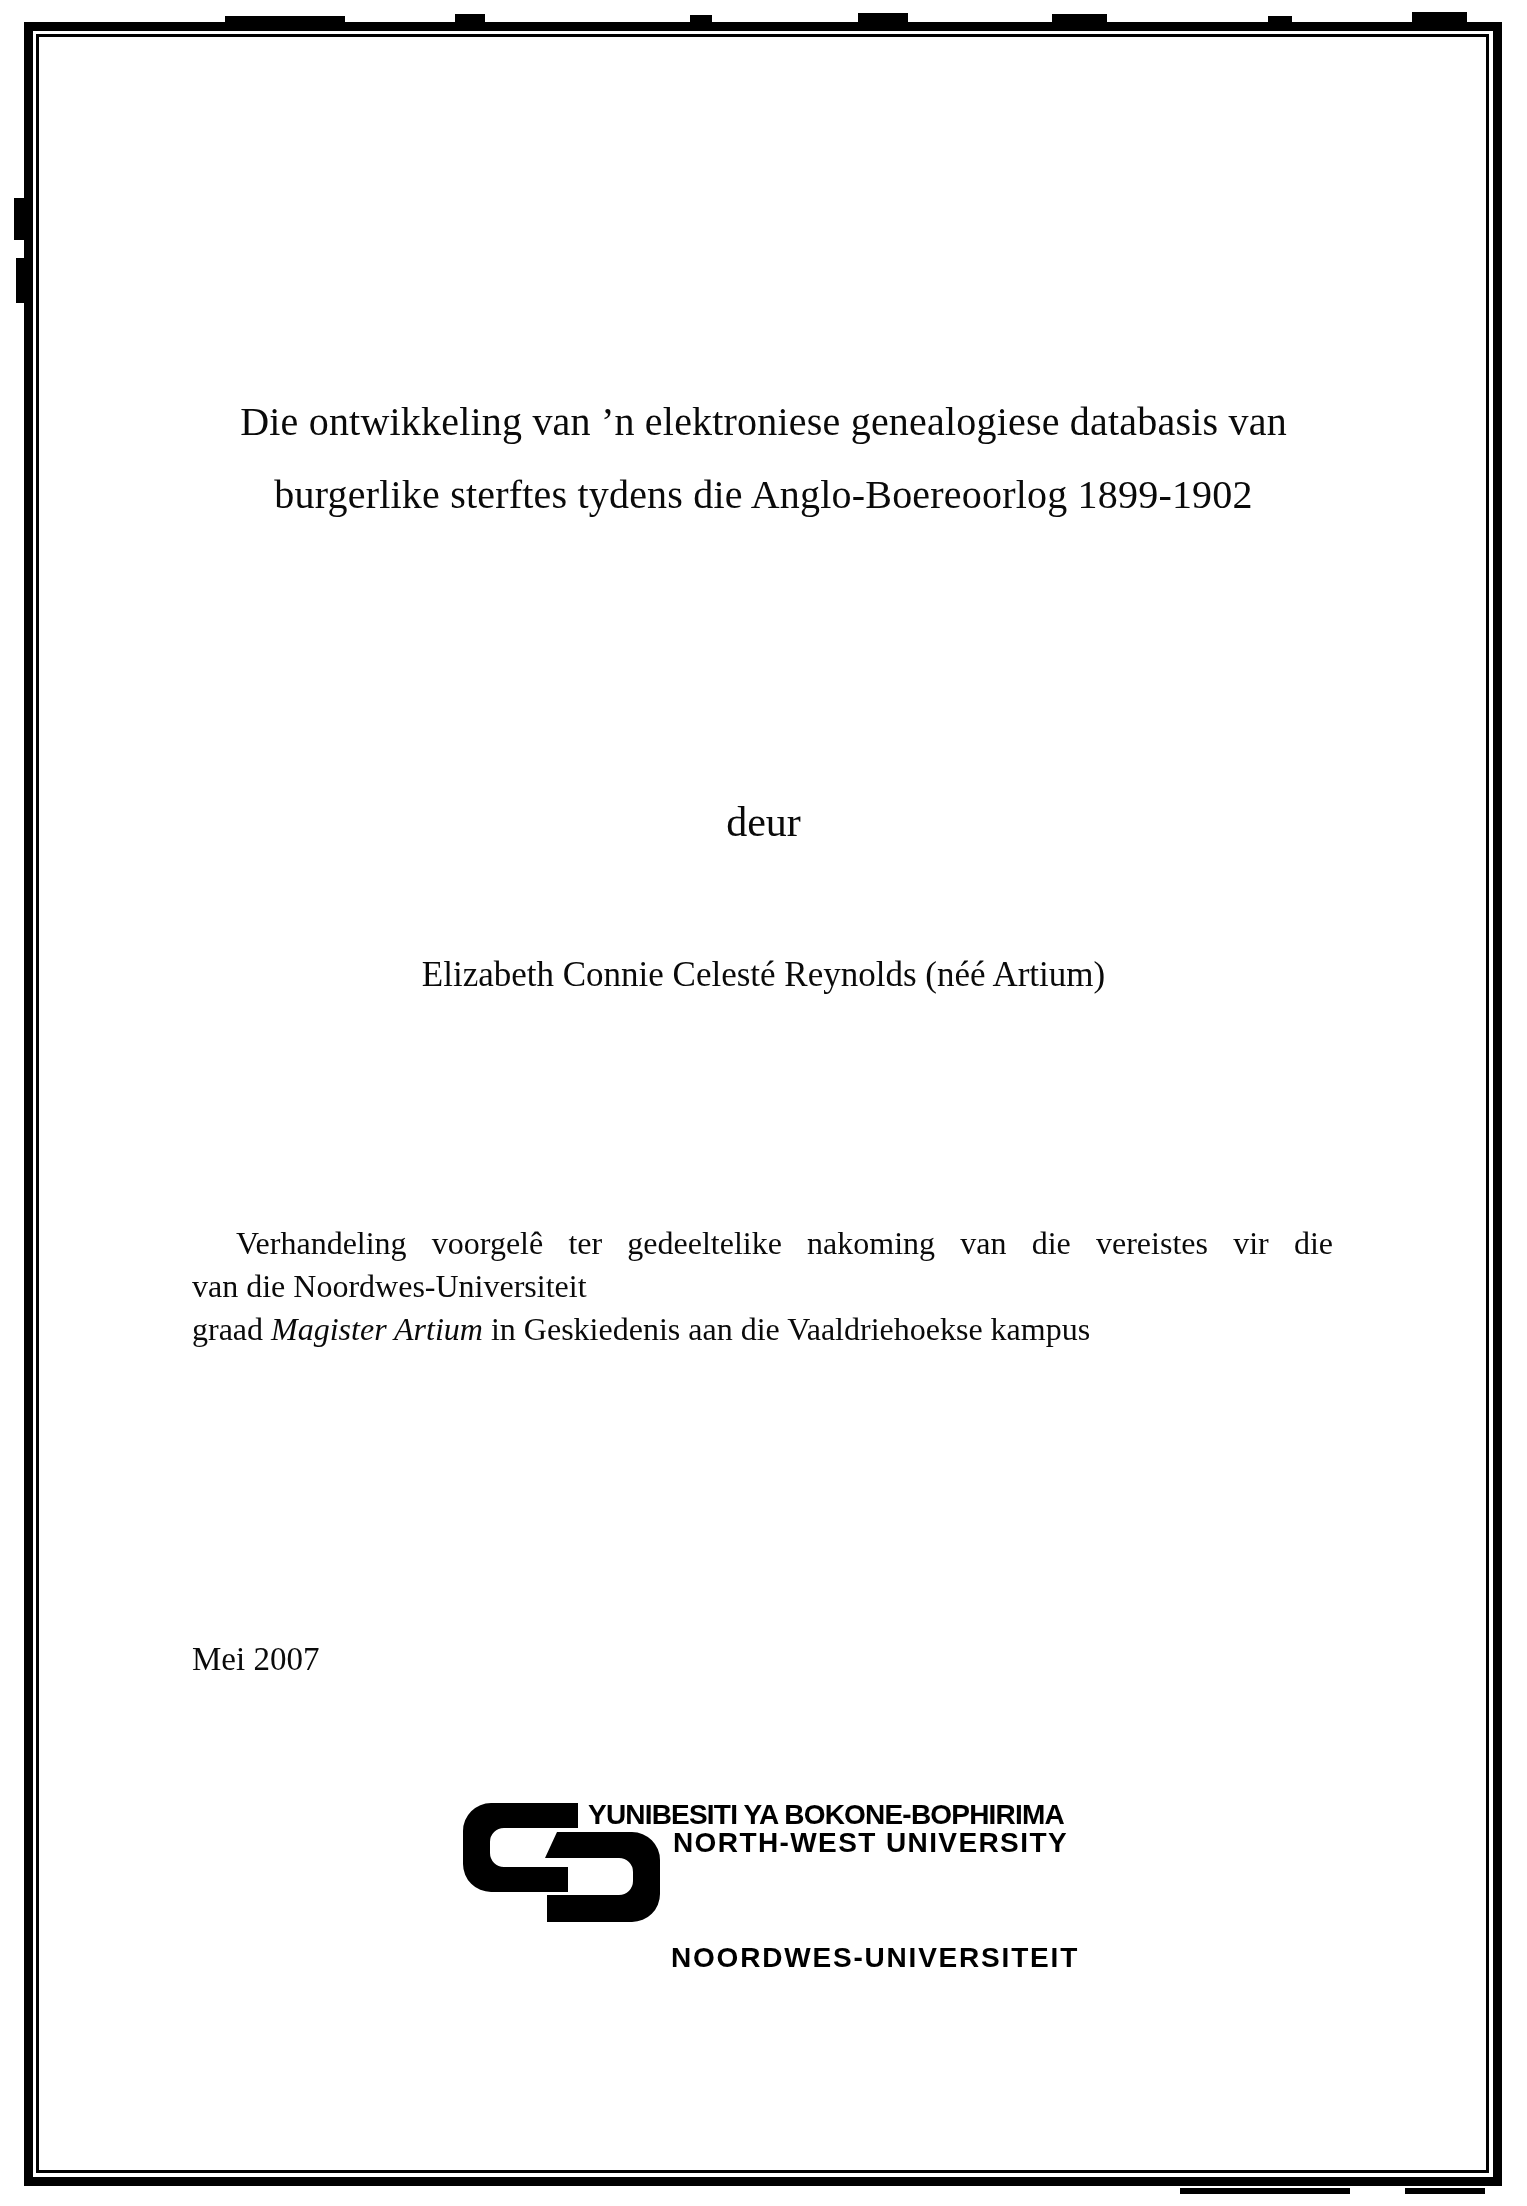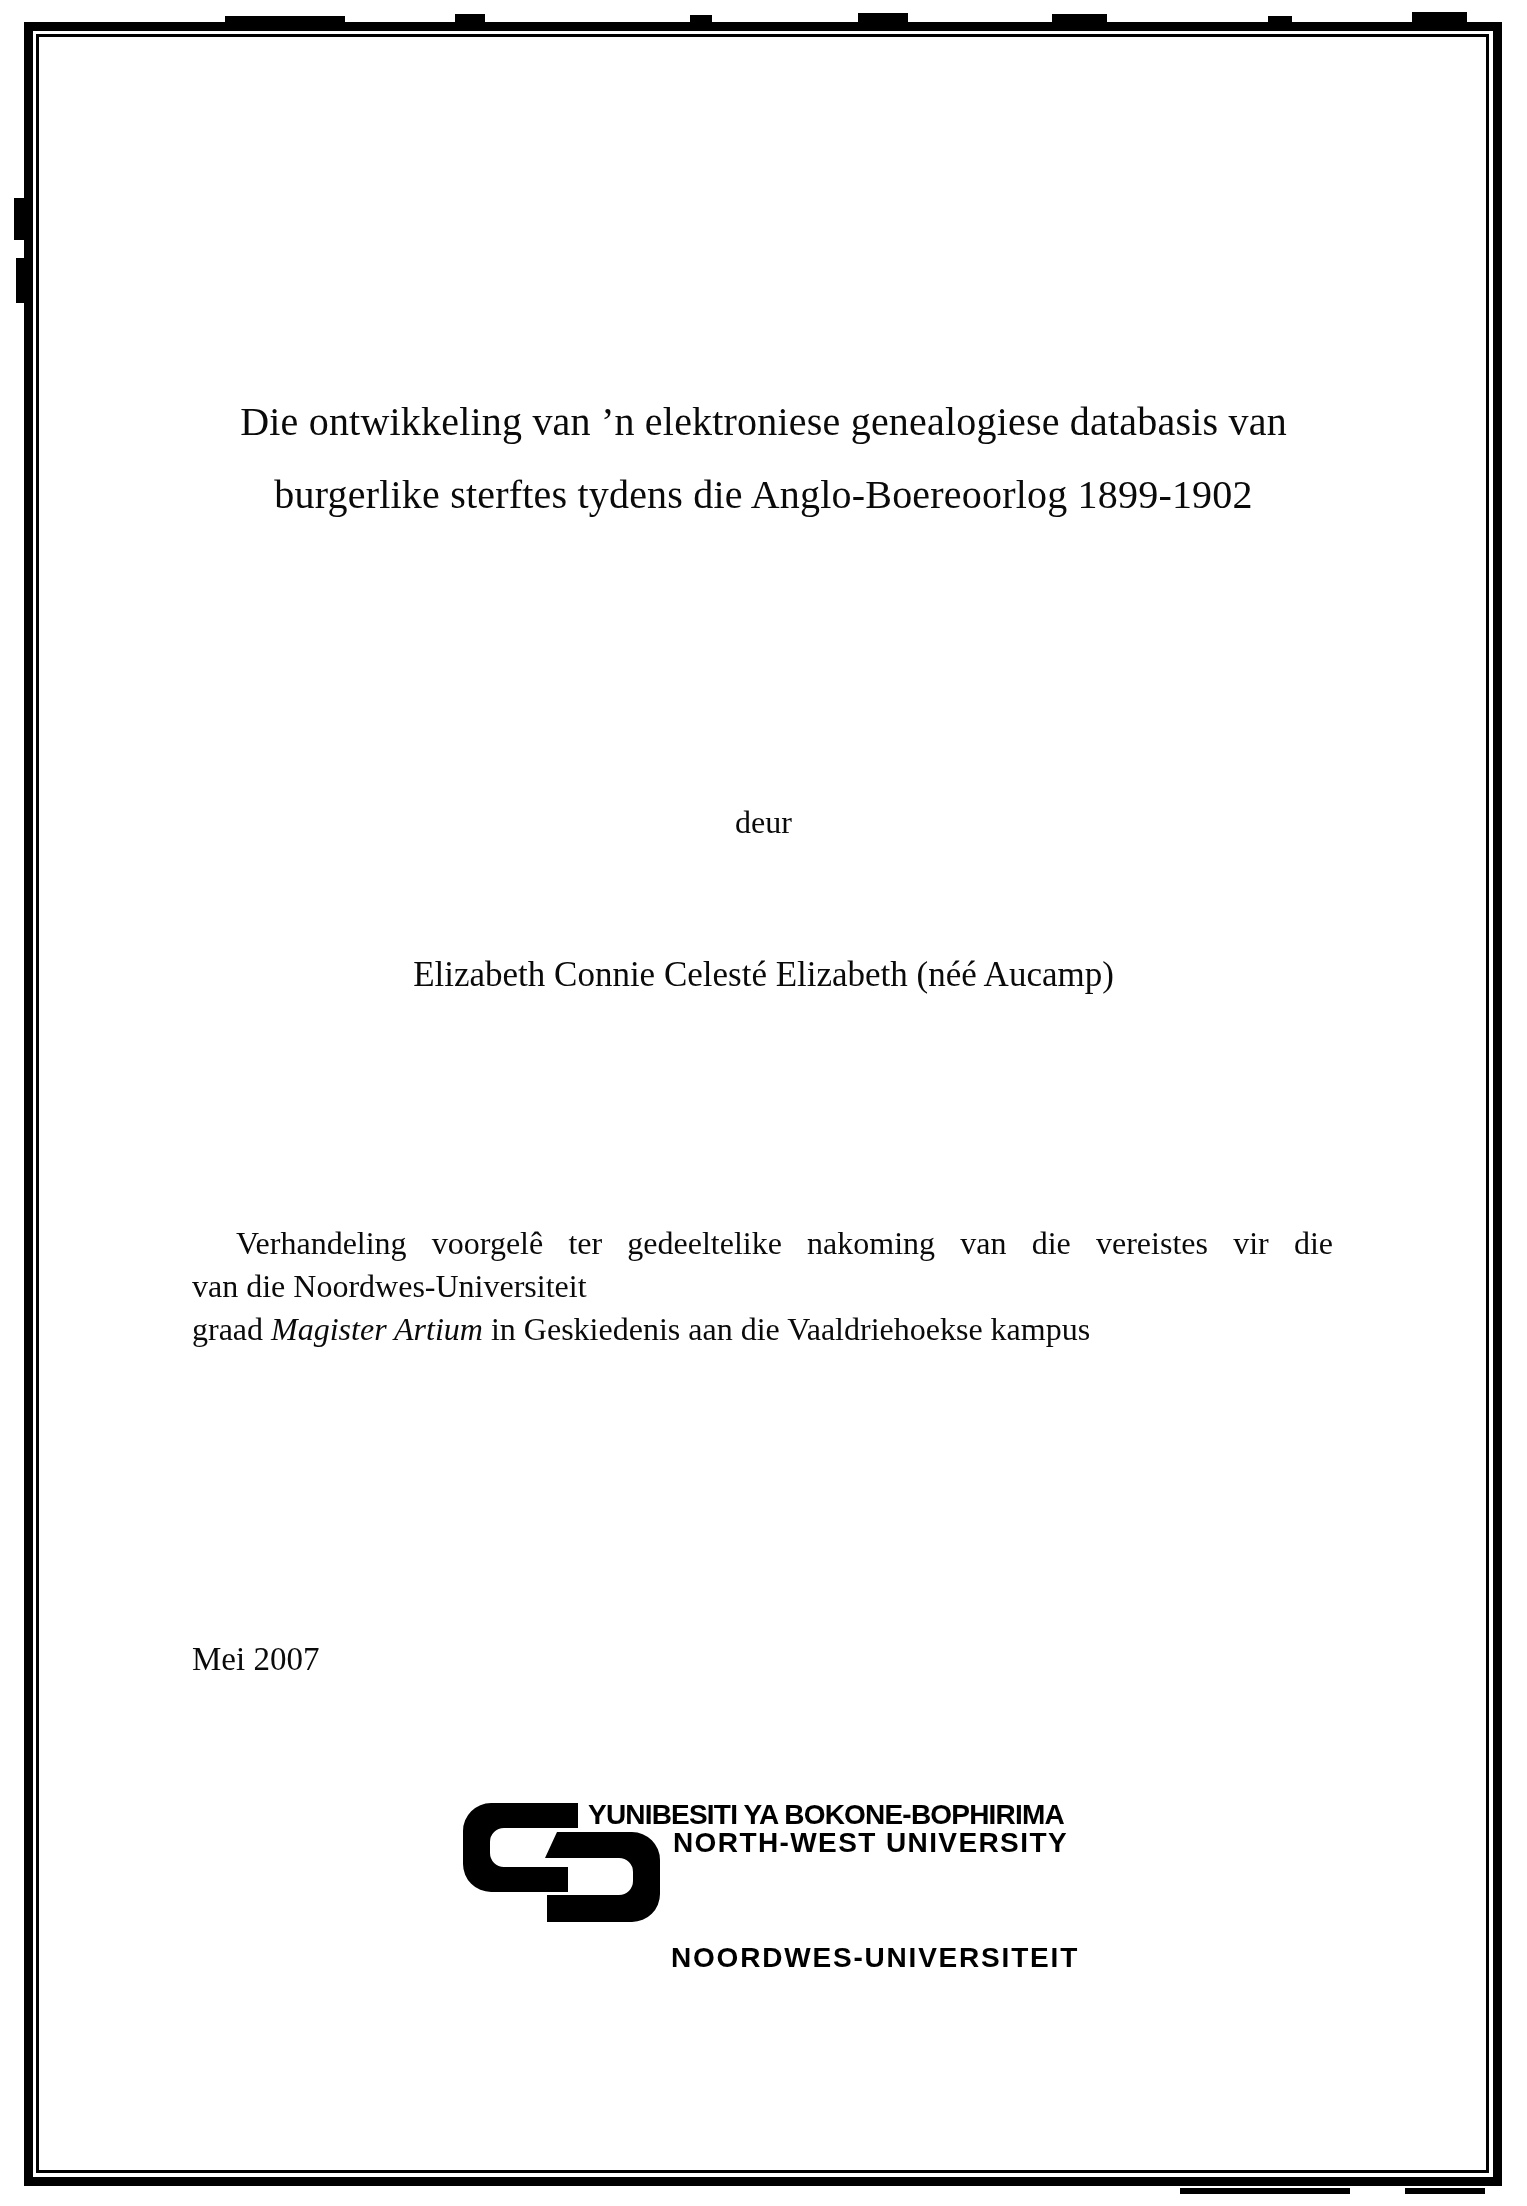--- a/index.html
+++ b/index.html
@@ -29,21 +29,21 @@
     left: 0; right: 0; top: 385px;
     text-align: center;
     font-size: 40px;
     line-height: 73px;
     letter-spacing: 0.2px;
   }
   .byline {
     position: absolute;
     left: 0; right: 0; top: 802px;
     text-align: center;
-    font-size: 32px;
+    font-size: 42px;
     line-height: 40px;
   }
   .author {
     position: absolute;
     left: 0; right: 0; top: 953px;
     text-align: center;
     font-size: 35px;
     line-height: 44px;
   }
   .statement {
@@ -99,21 +99,21 @@
   <div class="border-outer"></div>
   <div class="border-inner"></div>
 
   <div class="title-block">
     <div>Die ontwikkeling van ’n elektroniese genealogiese databasis van</div>
     <div>burgerlike sterftes tydens die Anglo-Boereoorlog 1899-1902</div>
   </div>
 
   <div class="byline">deur</div>
 
-  <div class="author">Elizabeth Connie Celesté Elizabeth (néé Aucamp)</div>
+  <div class="author">Elizabeth Connie Celesté Reynolds (néé Artium)</div>
 
   <div class="statement">
     <div class="justified">Verhandeling voorgelê ter gedeeltelike nakoming van die vereistes vir die</div>
     <div>van die Noordwes-Universiteit</div>
     <div><span>graad </span><em>Magister Artium</em><span> in Geskiedenis aan die Vaaldriehoekse kampus</span></div>
   </div>
 
   <div class="supervisor-block">
     <div>Mei 2007</div>
   </div>

